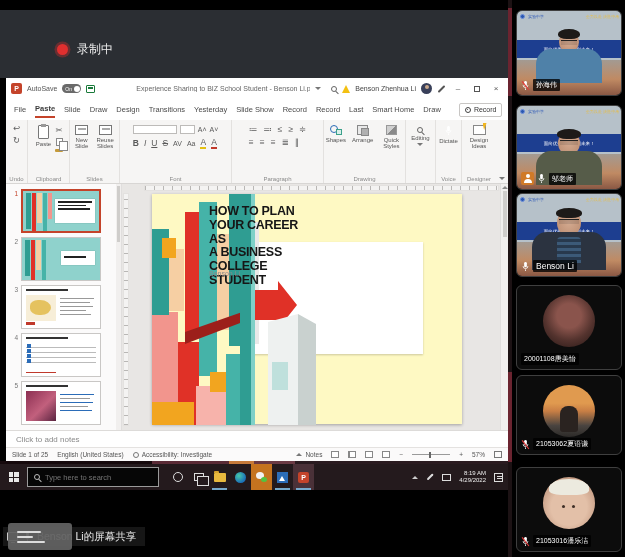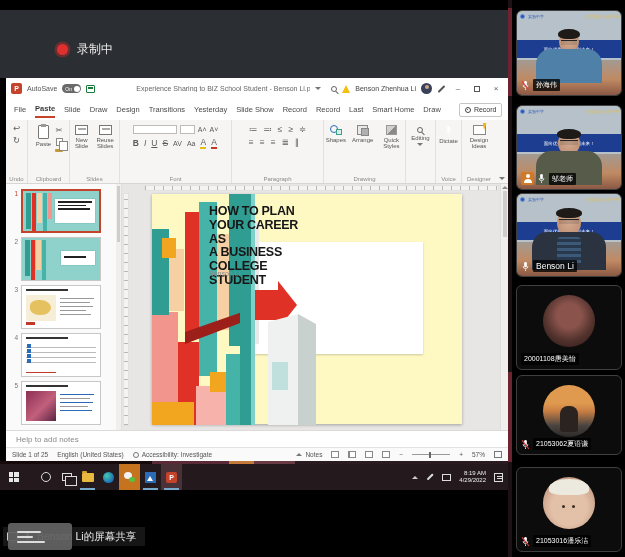--- a/index.html
+++ b/index.html
@@ -496,21 +496,21 @@
         </div>
       </div>
       <div class="fwidget">
           <i style="width:24px"></i>
           <i style="width:16px"></i>
           <i style="width:28px"></i>
         </div>
     </div>
 
     <div class="notesbar">
-      <span>Help to add notes</span>
+      <span>Click to add notes</span>
     </div>
 
     <div class="statusbar">
       <span>Slide 1 of 25</span>
       <span>English (United States)</span>
       <span style="display:flex;align-items:center;gap:3px">
           <span class="accic"></span>
           <span>Accessibility: Investigate</span>
         </span>
       <span class="ssp"></span>
@@ -536,20 +536,24 @@
 
   <div class="taskbar">
     <span class="start">
         <span class="winlogo">
           <i></i>
           <i></i>
           <i></i>
           <i></i>
         </span>
       </span>
+    <span class="searchbox">
+      <span class="smag"></span>
+      <input placeholder="Type here to search" style="">
+    </span>
     <span class="ticons">
       <span class="ti">
           <span class="cortic"></span>
         </span>
       <span class="ti">
           <span class="tvic"></span>
         </span>
       <span class="ti ul">
           <span class="foldic"></span>
         </span>

